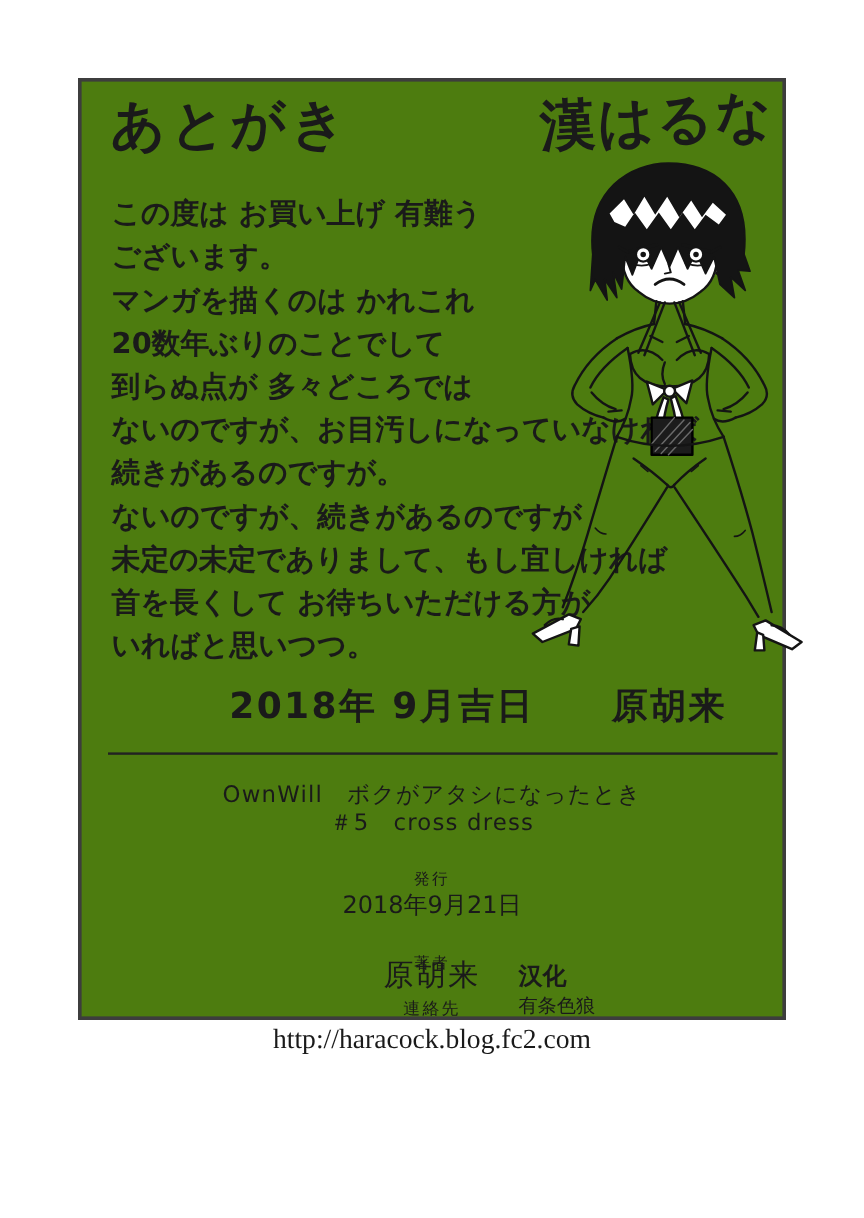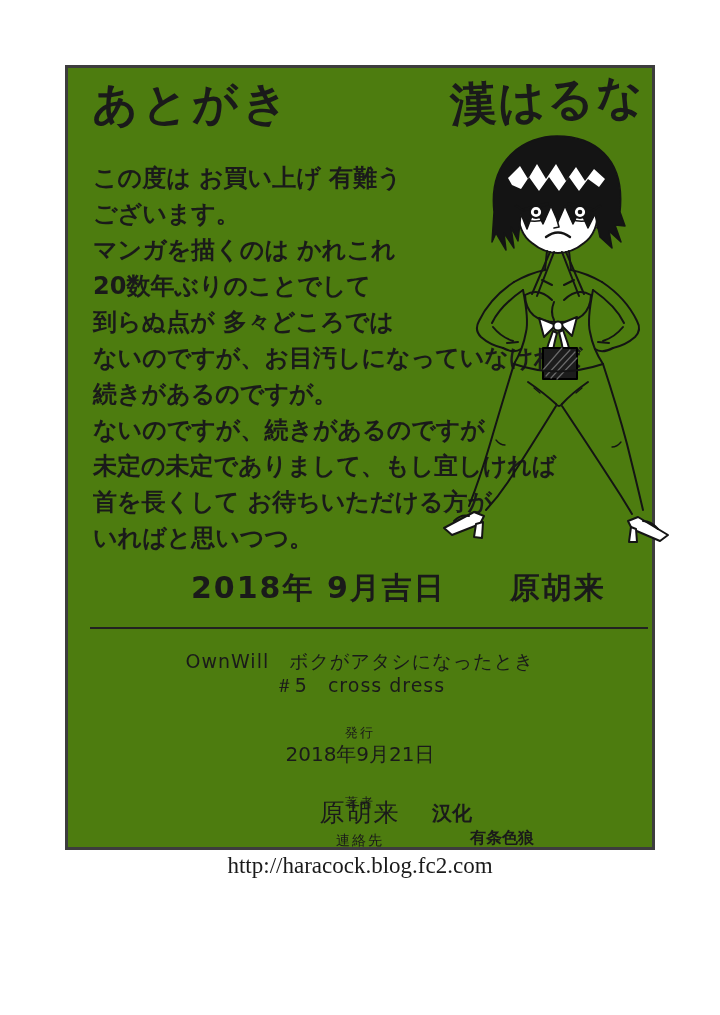--- a/index.html
+++ b/index.html
@@ -43,21 +43,21 @@
   .lbl{font-size:13px;letter-spacing:2px;}
   .l-publish{top:656px;}
   .v-pubdate{top:673px;font-size:20px;}
   .l-author{top:726px;}
   .v-author{top:728px;font-size:25px;letter-spacing:2px;}
   .l-contact{top:764px;font-size:14px;letter-spacing:2px;}
   .v-url{top:785px;font-size:23px;font-family:Liberation Serif, serif;}
   .v-copy{top:830px;font-size:17px;letter-spacing:1px;}
   .side-note{position:absolute;white-space:nowrap;}
   .n-loc-label{left:364px;top:732px;font-size:20px;font-weight:600;}
-  .n-loc-group{left:364px;top:760px;font-size:16px;font-weight:700;margin-left:38px;}
+  .n-loc-group{left:364px;top:760px;font-size:16px;font-weight:400;}
   
   .figure{position:absolute;left:430px;top:130px;width:290px;height:430px;}
 </style>
 </head>
 <body>
 
 <div class="frame">
 
   <div class="heading hand">あとがき</div>
 

